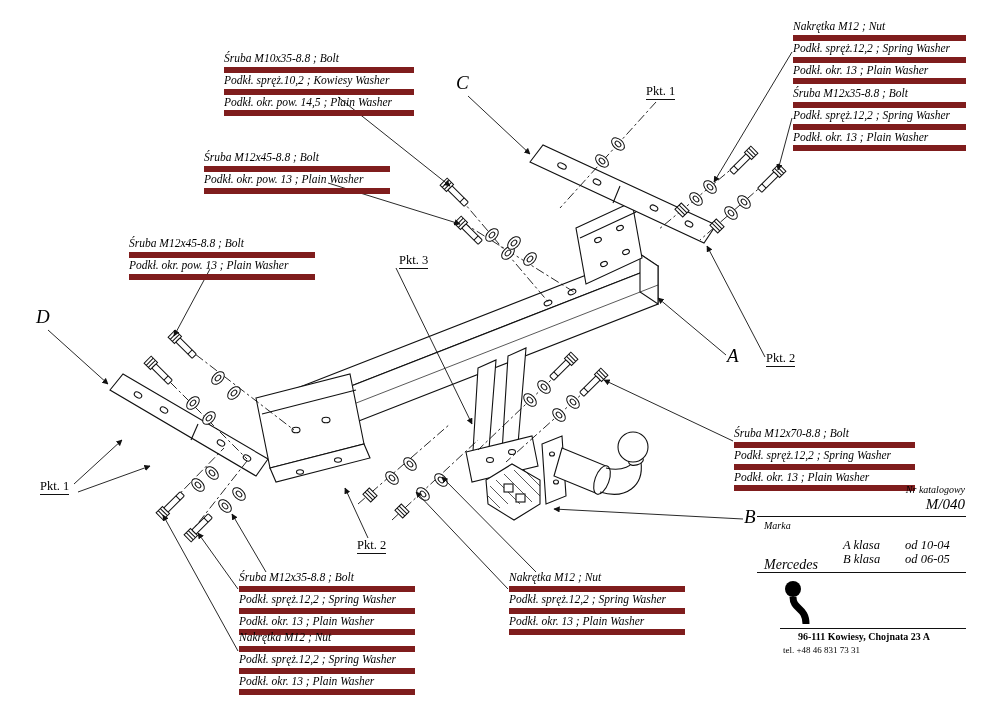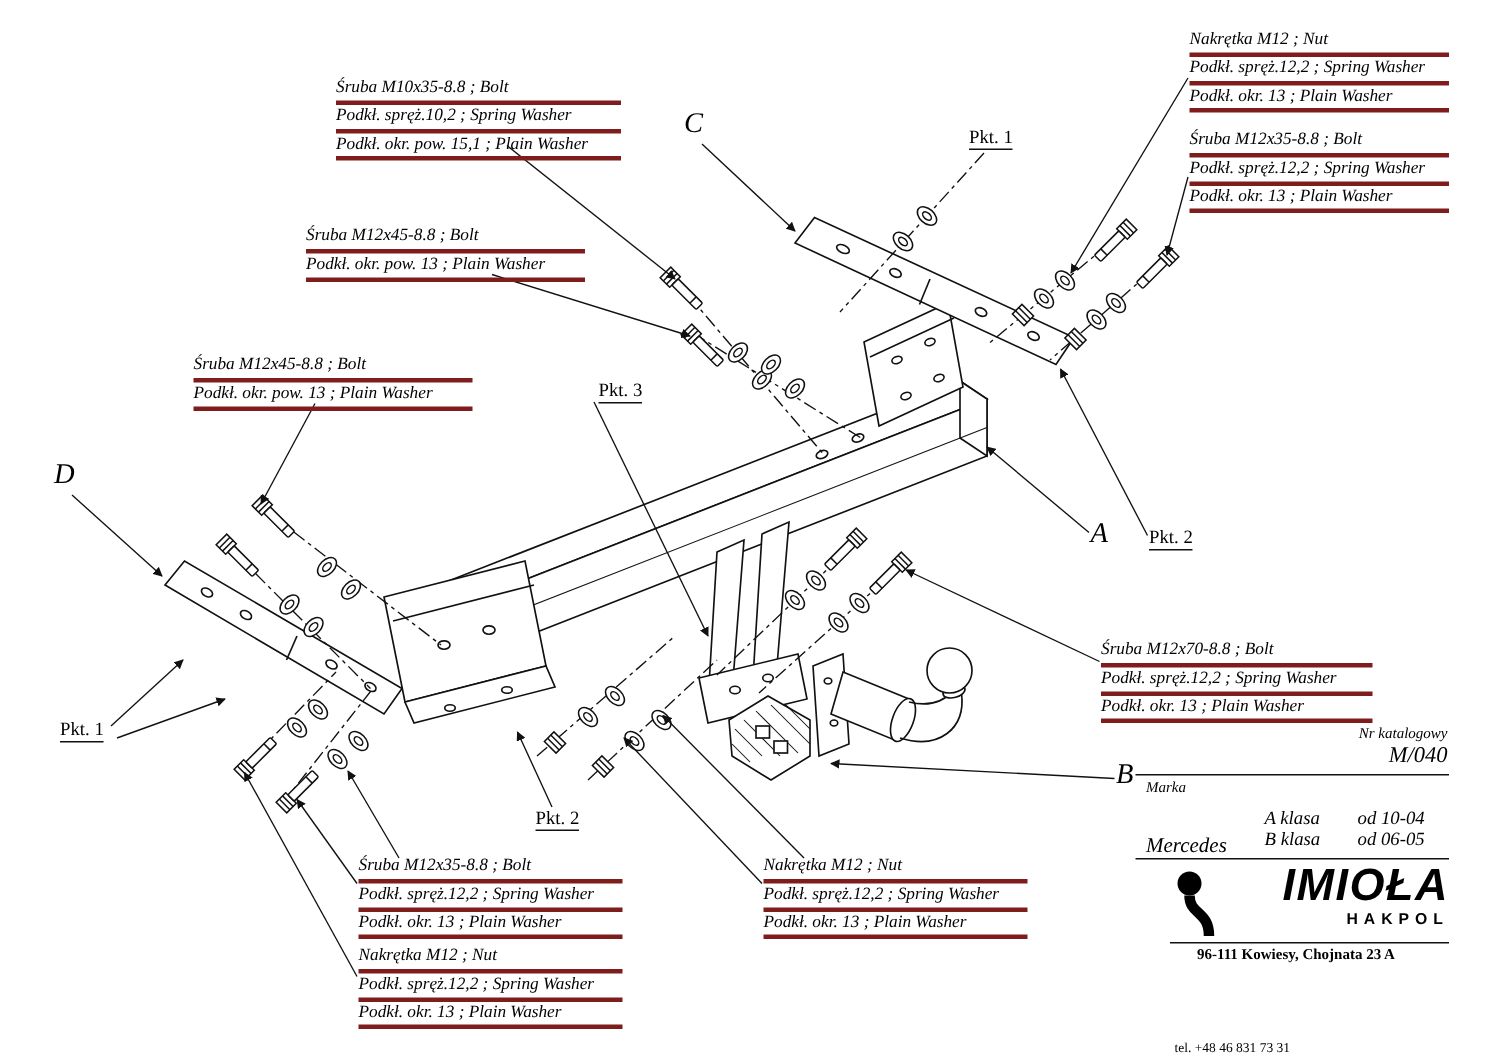--- a/index.html
+++ b/index.html
@@ -5,21 +5,21 @@
   * { margin:0; padding:0; box-sizing:border-box; }
   html,body { background:#fff; }
   .canvas {
     position:relative; width:1000px; height:707px; background:#fff;
     font-family:"Liberation Serif", serif; color:#000; overflow:hidden;
   }
   svg.drawing { position:absolute; left:0; top:0; width:1000px; height:707px; }
 
   .part-label { position:absolute; font-style:italic; font-size:11.5px; line-height:1.2; }
   .part-label .pl-line {
-    display:block; white-space:nowrap; border-bottom:3px solid #7f1d1d;
+    display:block; white-space:nowrap; border-bottom:6px solid #7f1d1d;
     padding-bottom:1px; margin-bottom:1px; overflow:visible;
   }
   .pkt-label { position:absolute; font-size:12.5px; }
   .pkt-label span { border-bottom:1px solid #111; padding-bottom:1px; white-space:nowrap; }
   .section-letter { position:absolute; font-style:italic; font-size:19px; }
 
   .info-text { position:absolute; font-style:italic; white-space:nowrap; }
   .sep { position:absolute; height:1px; background:#111; }
 
   .logo { position:absolute; left:783px; top:576px; width:183px; height:50px; display:flex; align-items:flex-start; }
@@ -229,22 +229,22 @@
       <line x1="238" y1="589" x2="198" y2="533" marker-end="url(#arr)"></line>
       <line x1="266" y1="572" x2="232" y2="514" marker-end="url(#arr)"></line>
       <line x1="238" y1="651" x2="163" y2="515" marker-end="url(#arr)"></line>
       <line x1="508" y1="589" x2="416" y2="492" marker-end="url(#arr)"></line>
       <line x1="536" y1="572" x2="442" y2="477" marker-end="url(#arr)"></line>
     </g>
   </svg>
 
   <div class="part-label" style="left:224px;top:52px;width:190px;">
     <span class="pl-line">Śruba M10x35-8.8 ;  Bolt</span>
-    <span class="pl-line">Podkł. spręż.10,2 ; Spring Washer</span>
-    <span class="pl-line">Podkł. okr. pow. 15,1 ; Plain Washer</span>
+    <span class="pl-line">Podkł. spręż.10,2 ; Kowiesy Washer</span>
+    <span class="pl-line">Podkł. okr. pow. 14,5 ; Plain Washer</span>
   </div>
   <div class="part-label" style="left:204px;top:151px;width:186px;">
     <span class="pl-line">Śruba M12x45-8.8 ;  Bolt</span>
     <span class="pl-line">Podkł. okr. pow. 13 ; Plain Washer</span>
   </div>
   <div class="part-label" style="left:129px;top:237px;width:186px;">
     <span class="pl-line">Śruba M12x45-8.8 ;  Bolt</span>
     <span class="pl-line">Podkł. okr. pow. 13 ; Plain Washer</span>
   </div>
   <div class="part-label" style="left:793px;top:20px;width:173px;">
@@ -303,24 +303,20 @@
 
   <div class="sep" style="left:757px;top:572px;width:209px;"></div>
 
   <div class="logo">
     <span class="glyph">
       <svg width="28" height="46" viewBox="0 0 28 46">
         <circle cx="10" cy="9" r="8" fill="#000"></circle>
         <path d="M10,17 C10,30 23,27 23,44" stroke="#000" stroke-width="7" fill="none"></path>
       </svg>
     </span>
-    <span class="words">
-      <span class="main" style="display:block;">IMIOŁA</span>
-      <span class="sub" style="display:block;">HAKPOL</span>
-    </span>
   </div>
 
   <div class="sep" style="left:780px;top:628px;width:186px;"></div>
 
   <div class="addr" style="left:783px;top:631px;">96-111 Kowiesy, Chojnata 23 A</div>
-  <div class="tel" style="left:783px;top:645px;margin-top:48px;">tel. +48 46 831 73 31</div>
+  <div class="tel" style="left:783px;top:645px;">tel. +48 46 831 73 31</div>
 
 </div>
 
 </body></html>

